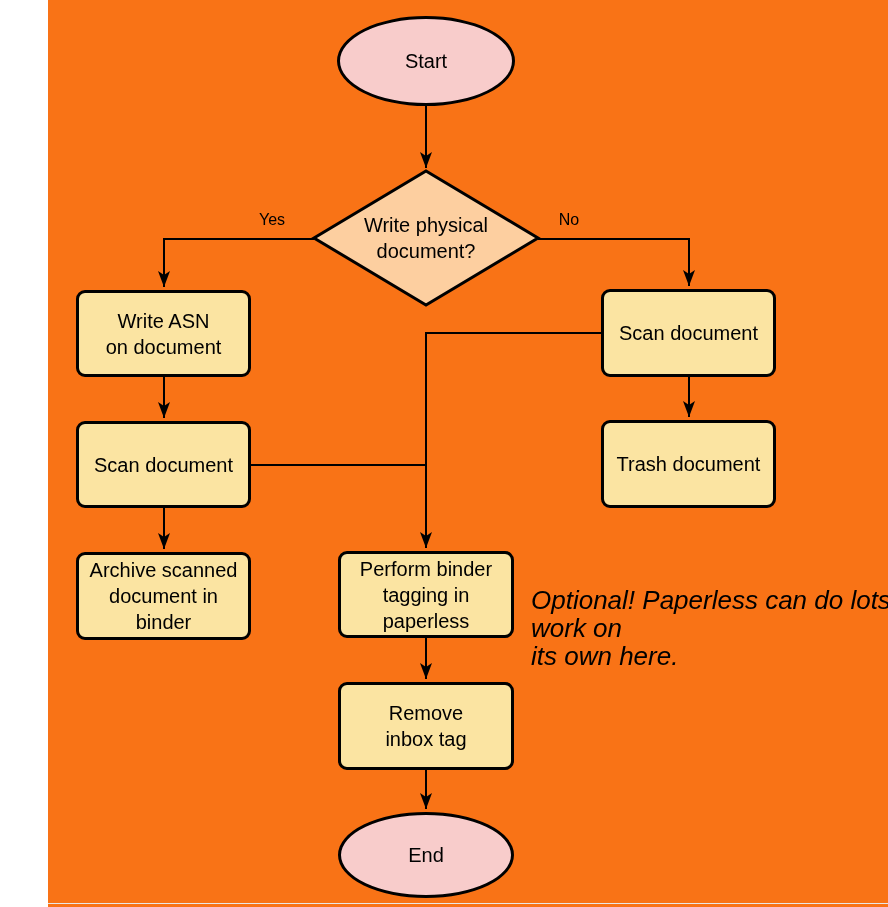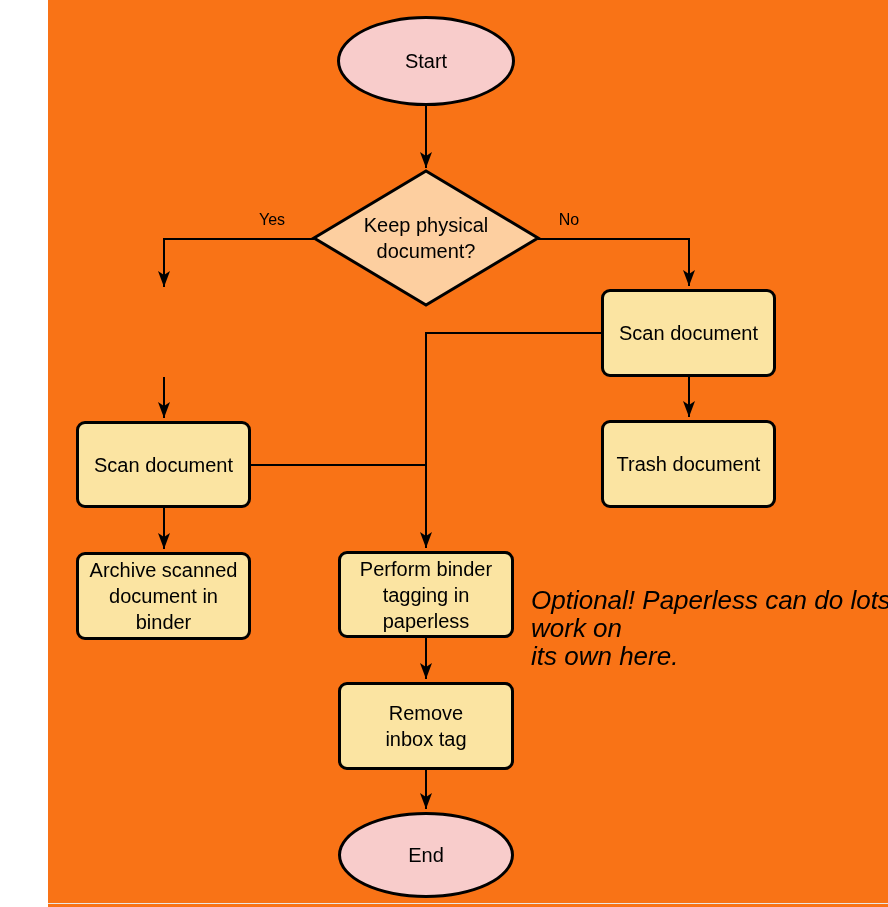--- a/index.html
+++ b/index.html
@@ -113,27 +113,31 @@
     <path d="M378,770 L378,809" stroke="#000000" stroke-width="2" fill="none" marker-end="url(#arrow)"></path>
 
     <polygon points="378,171 490,238 378,305 266,238" fill="#fdcfa0" stroke="#000000" stroke-width="3"></polygon>
   </svg>
 
   <div class="node terminal" style="left:289px;top:16px;width:178px;height:90px">
     <span class="node-label">Start</span>
   </div>
 
   <div class="decision-label" style="left:278px;top:186px;width:200px;height:104px">
-    <span class="node-label">Keep physical
+    <span class="node-label">Write physical
 document?</span>
   </div>
 
   <div class="edge-label" style="left:199px;top:209px;width:50px">Yes</div>
   <div class="edge-label" style="left:496px;top:209px;width:50px">No</div>
 
+  <div class="node process" style="left:28px;top:290px;width:175px;height:87px">
+    <span class="node-label">Write ASN
+on document</span>
+  </div>
 
   <div class="node process" style="left:28px;top:421px;width:175px;height:87px">
     <span class="node-label">Scan document</span>
   </div>
 
   <div class="node process" style="left:28px;top:552px;width:175px;height:88px">
     <span class="node-label">Archive scanned
 document in
 binder</span>
   </div>

